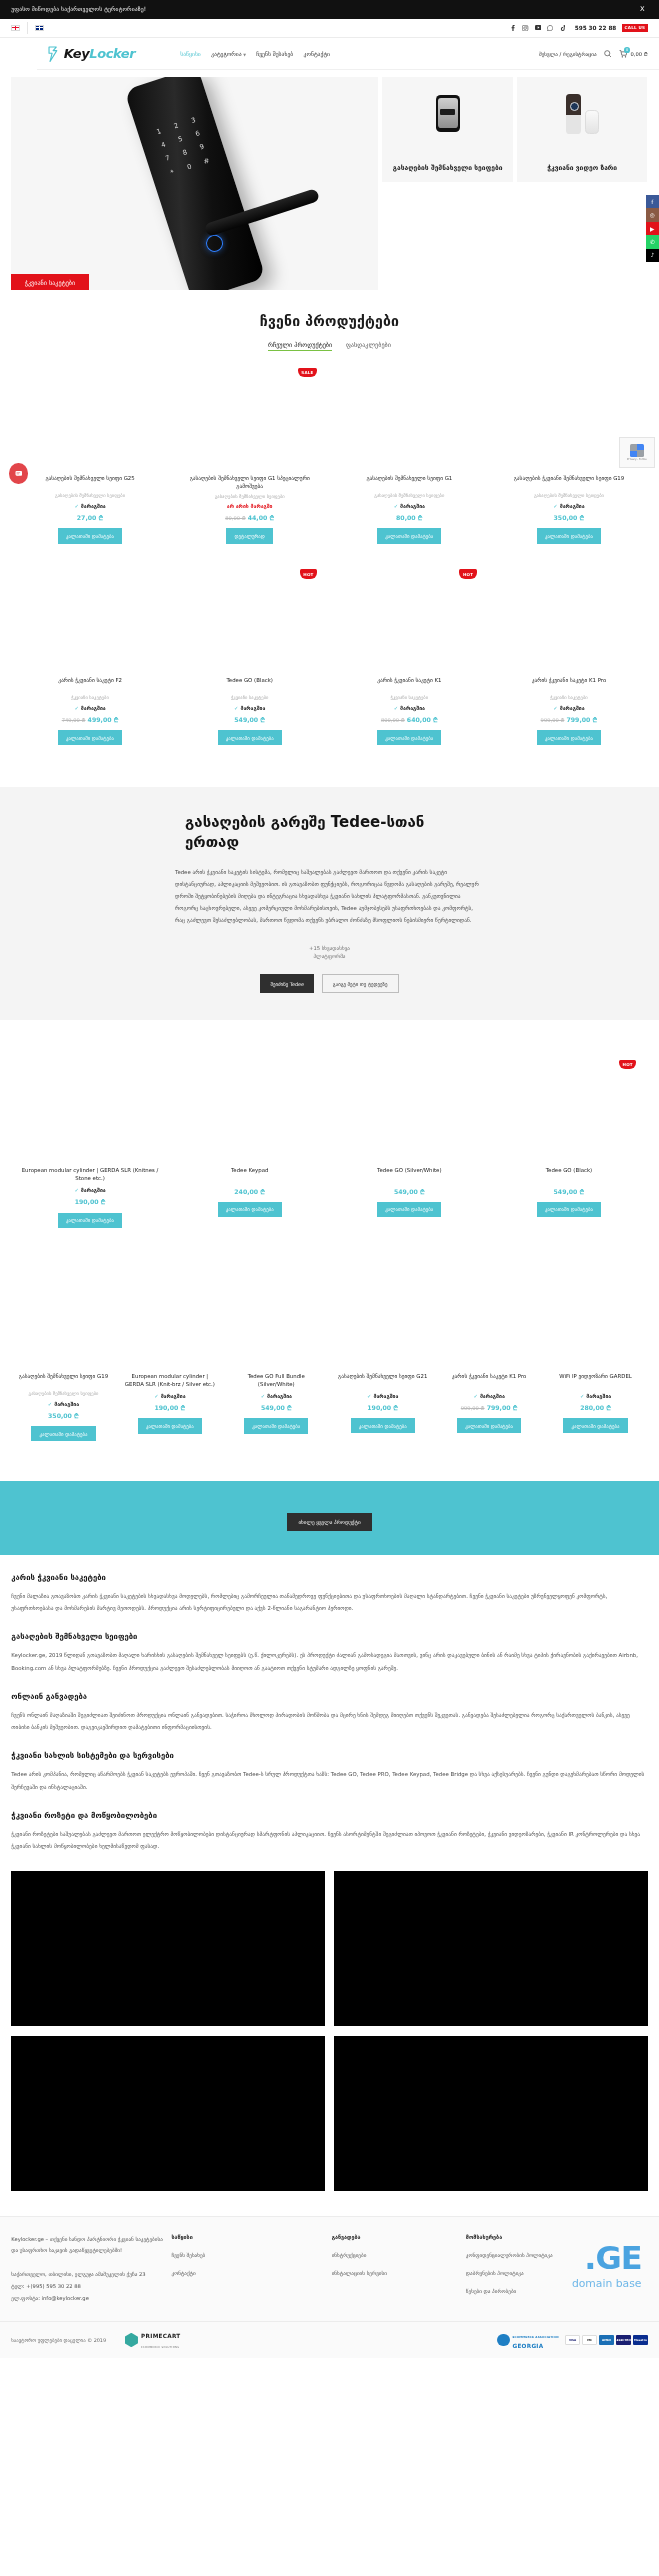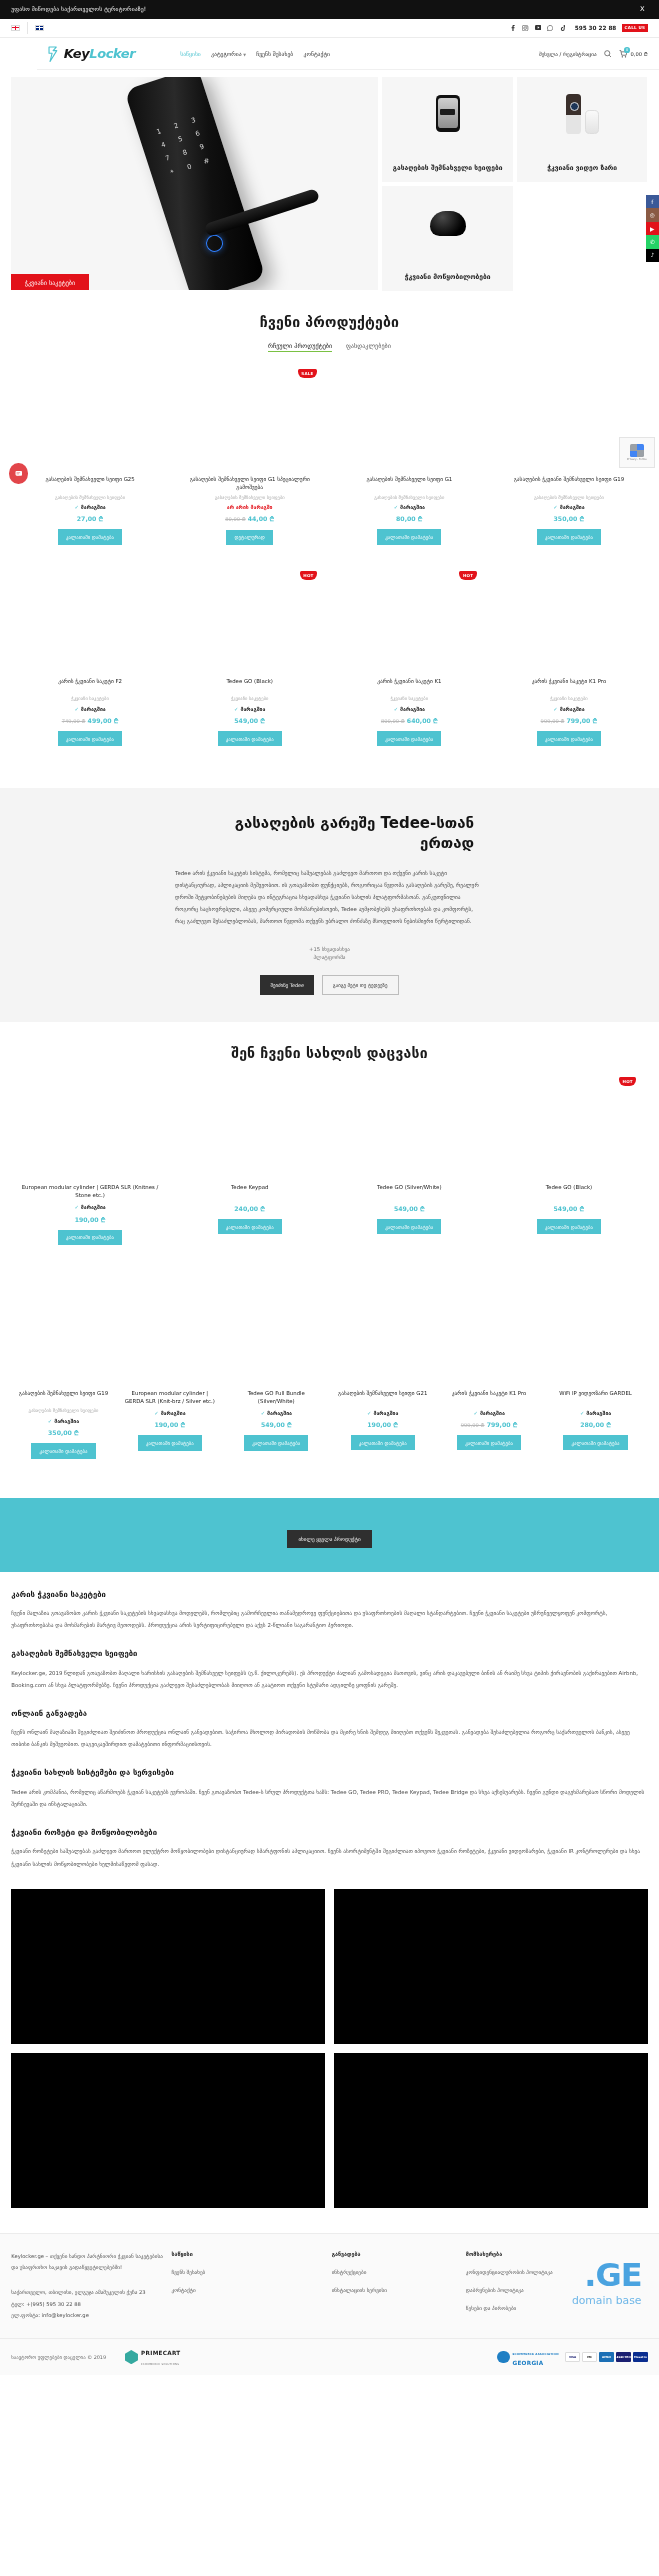--- a/index.html
+++ b/index.html
@@ -239,21 +239,21 @@
     margin-top: 6.2px; background: #4ec3d0; color: #fff;
     border: none; font-size: 4.9px; padding: 4.6px 8.2px; cursor: pointer;
     font-family: inherit; white-space: nowrap;
   }
 
   
   .tedee {
     background: #f4f4f4; padding: 25px 11.3px 27px 11.3px; margin-top: 9.3px;
   }
   .tedee h2 {
-    text-align: right; font-size: 15px; font-weight: 800;
+    text-align: left; font-size: 15px; font-weight: 800;
     line-height: 1.35; color: #141414; max-width: 289px; margin: 0 auto;
   }
   .tedee p {
     max-width: 309px; margin: 13.4px auto 0 auto;
     font-size: 5.4px; line-height: 2.25; color: #4a4a4a; text-align: left;
   }
   .tedee-stats {
     display: flex; justify-content: center; gap: 34px; margin-top: 17.5px;
     font-size: 5.2px; color: #6d6d6d; text-align: center; line-height:1.6;
   }
@@ -477,26 +477,20 @@
       </div>
       <div class="cat-tile">
         <div class="cat-art">
           <div class="art-bell">
               <div class="b1"></div>
               <div class="b2"></div>
             </div>
         </div>
         <div class="cat-label">ჭკვიანი ვიდეო ზარი</div>
       </div>
-      <div class="cat-tile">
-        <div class="cat-art">
-            <div class="art-hub"></div>
-          </div>
-        <div class="cat-label">ჭკვიანი მოწყობილობები</div>
-      </div>
     </div>
   </div>
 
   <div class="chatbubble" style="top:393px">
     <svg width="7.7" height="7.7" viewBox="0 0 15 15">
         <rect x="1" y="2" width="13" height="9" rx="2" fill="#fff"></rect>
         <path d="M4 12l1.5-2h2z" fill="#fff"></path>
         <rect x="3" y="5" width="7" height="1" fill="#e2454a"></rect>
         <rect x="3" y="7.2" width="5" height="1" fill="#e2454a"></rect>
       </svg>
@@ -611,21 +605,20 @@
       <div>პლატფორმა</div>
     </div>
   </div>
   <div class="tedee-btns">
     <button class="btn-dark">შეიძინე Tedee</button>
     <button class="btn-outline">გაიგე მეტი თუ ტედეეზე</button>
   </div>
 </div>
 
 <div class="section">
-  <div class="sec-title">შენ ჩვენი სახლის დაცვასი</div>
   <div class="pgrid">
     <div class="pcard">
       <div class="pthumb"></div>
       <div class="pname">European modular cylinder | GERDA SLR (Knitnes / Stone etc.)</div>
       <div class="pstock in">მარაგშია</div>
       <div class="pprice">190,00 ₾</div>
       <button class="pbtn">კალათაში დამატება</button>
     </div>
     <div class="pcard">
       <div class="pthumb"></div>

